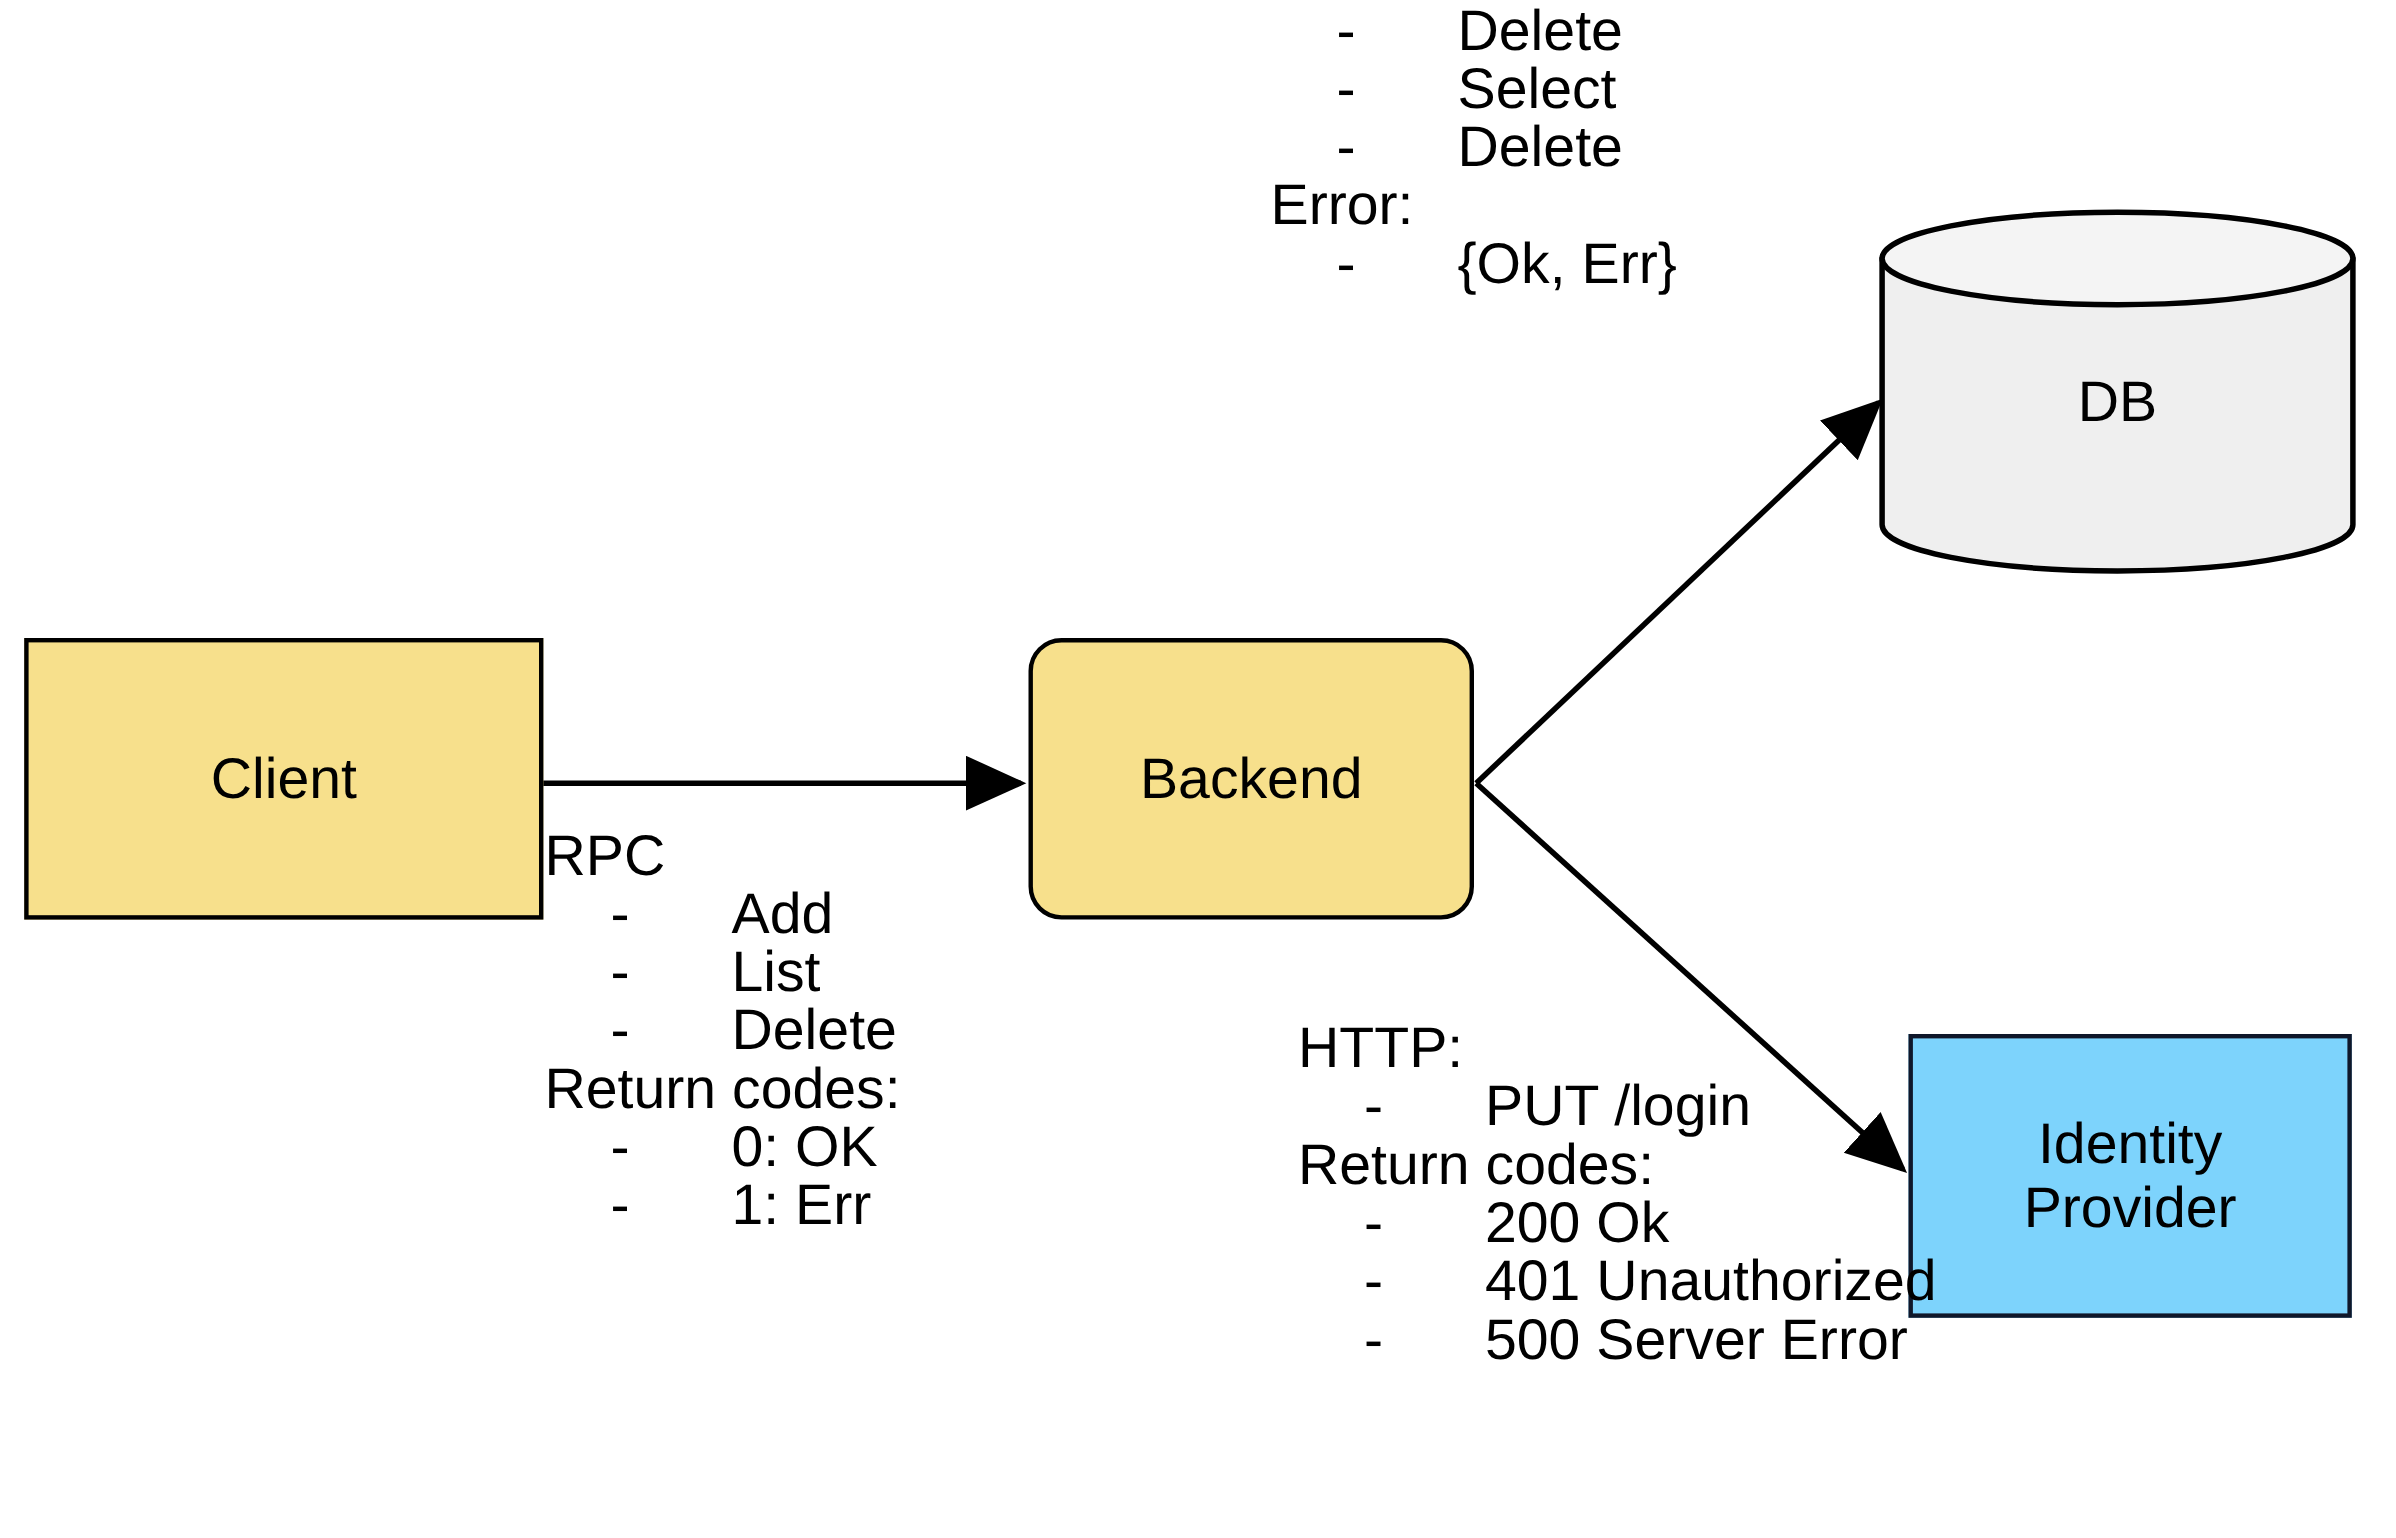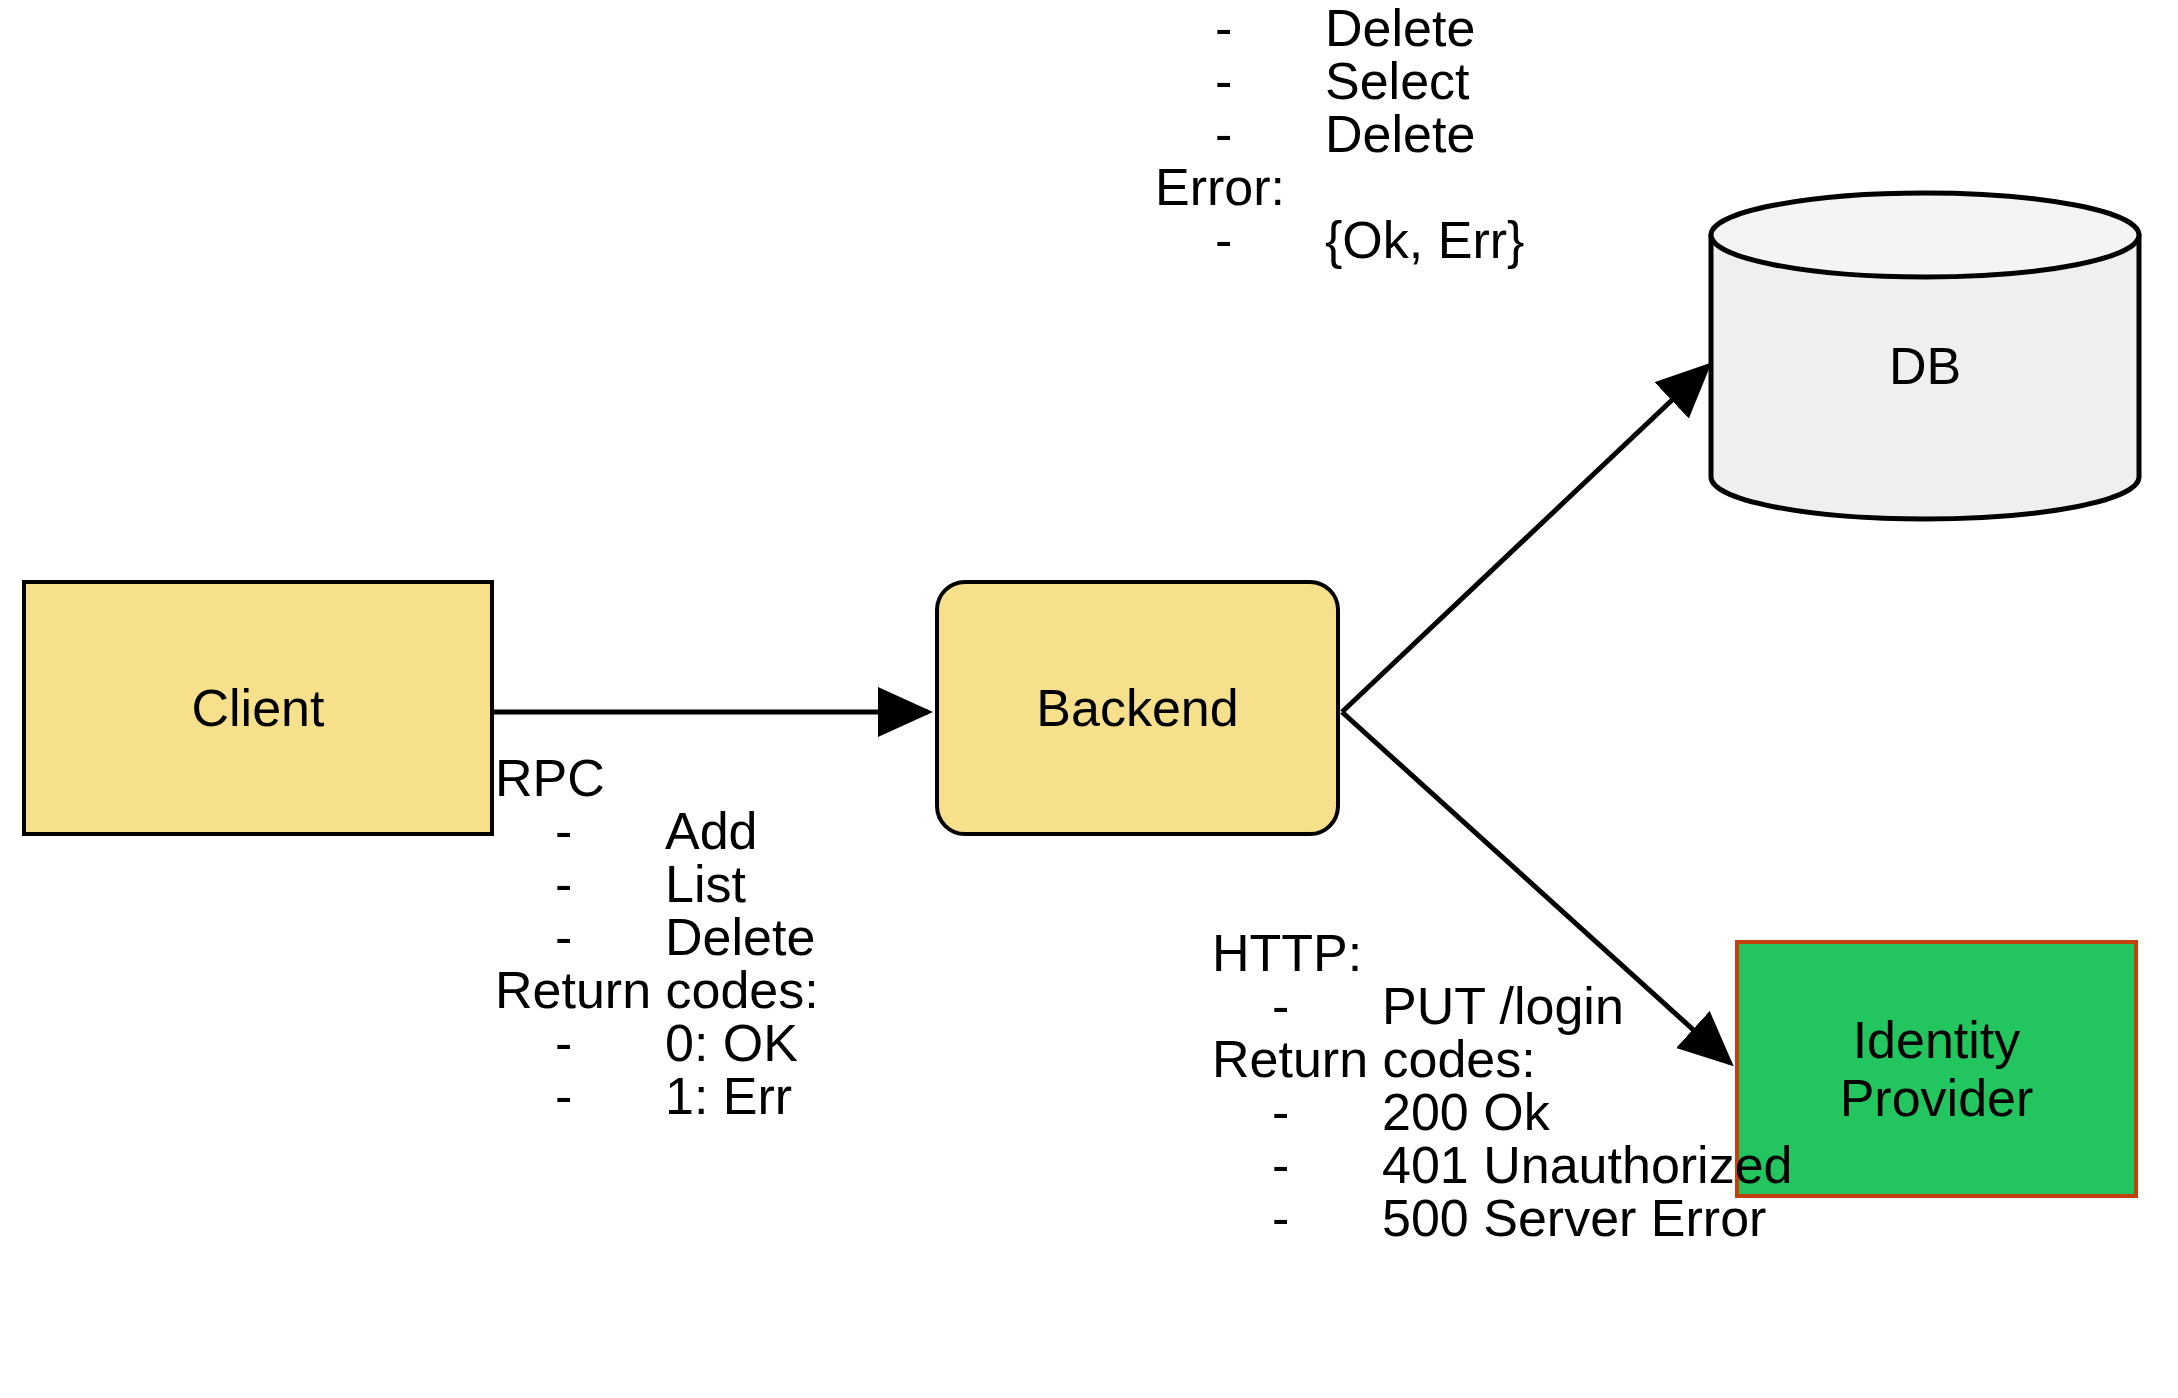--- a/index.html
+++ b/index.html
@@ -31,22 +31,22 @@
     line-height: 1.12;
     font-size: 52px;
     color: #000000;
     z-index: 3;
   }
   .node-yellow {
     background: #f7e08c;
     border: 4px solid #000000;
   }
   .node-gray {
-    background: #22c55e;
-    border: 4px solid #c2410c;
+    background: #7dd3fc;
+    border: 4px solid #0f172a;
   }
   #node-client  { left: 22px;   top: 580px; width: 472px; height: 256px; }
   #node-backend { left: 935px;  top: 580px; width: 405px; height: 256px; border-radius: 30px; }
   #node-idp     { left: 1735px; top: 940px; width: 403px; height: 258px; }
   #node-idp .node-label { white-space: pre-line; }
 
   
   #node-db {
     position: absolute;
     left: 1700px;
@@ -97,21 +97,21 @@
     position: relative;
     padding-left: 170px;
   }
   .annot .bullet .dash {
     position: absolute;
     left: 60px;
     top: 0;
   }
   #annot-sql  { left: 1155px; top: 2px;   }
   #annot-rpc  { left: 495px;  top: 752px; }
-  #annot-http { left: 1180px; top: 927px; margin-left: 32px; }
+  #annot-http { left: 1180px; top: 927px; }
 </style>
 </head>
 <body>
 
 <div id="canvas">
 
   <svg id="edges" viewBox="0 0 2178 1398" xmlns="http://www.w3.org/2000/svg">
     <defs>
       <marker id="arrowhead" markerWidth="12" markerHeight="12" refX="10" refY="5" orient="auto" markerUnits="strokeWidth">
         <path d="M0,0 L11,5 L0,10 z" fill="#000000"></path>

